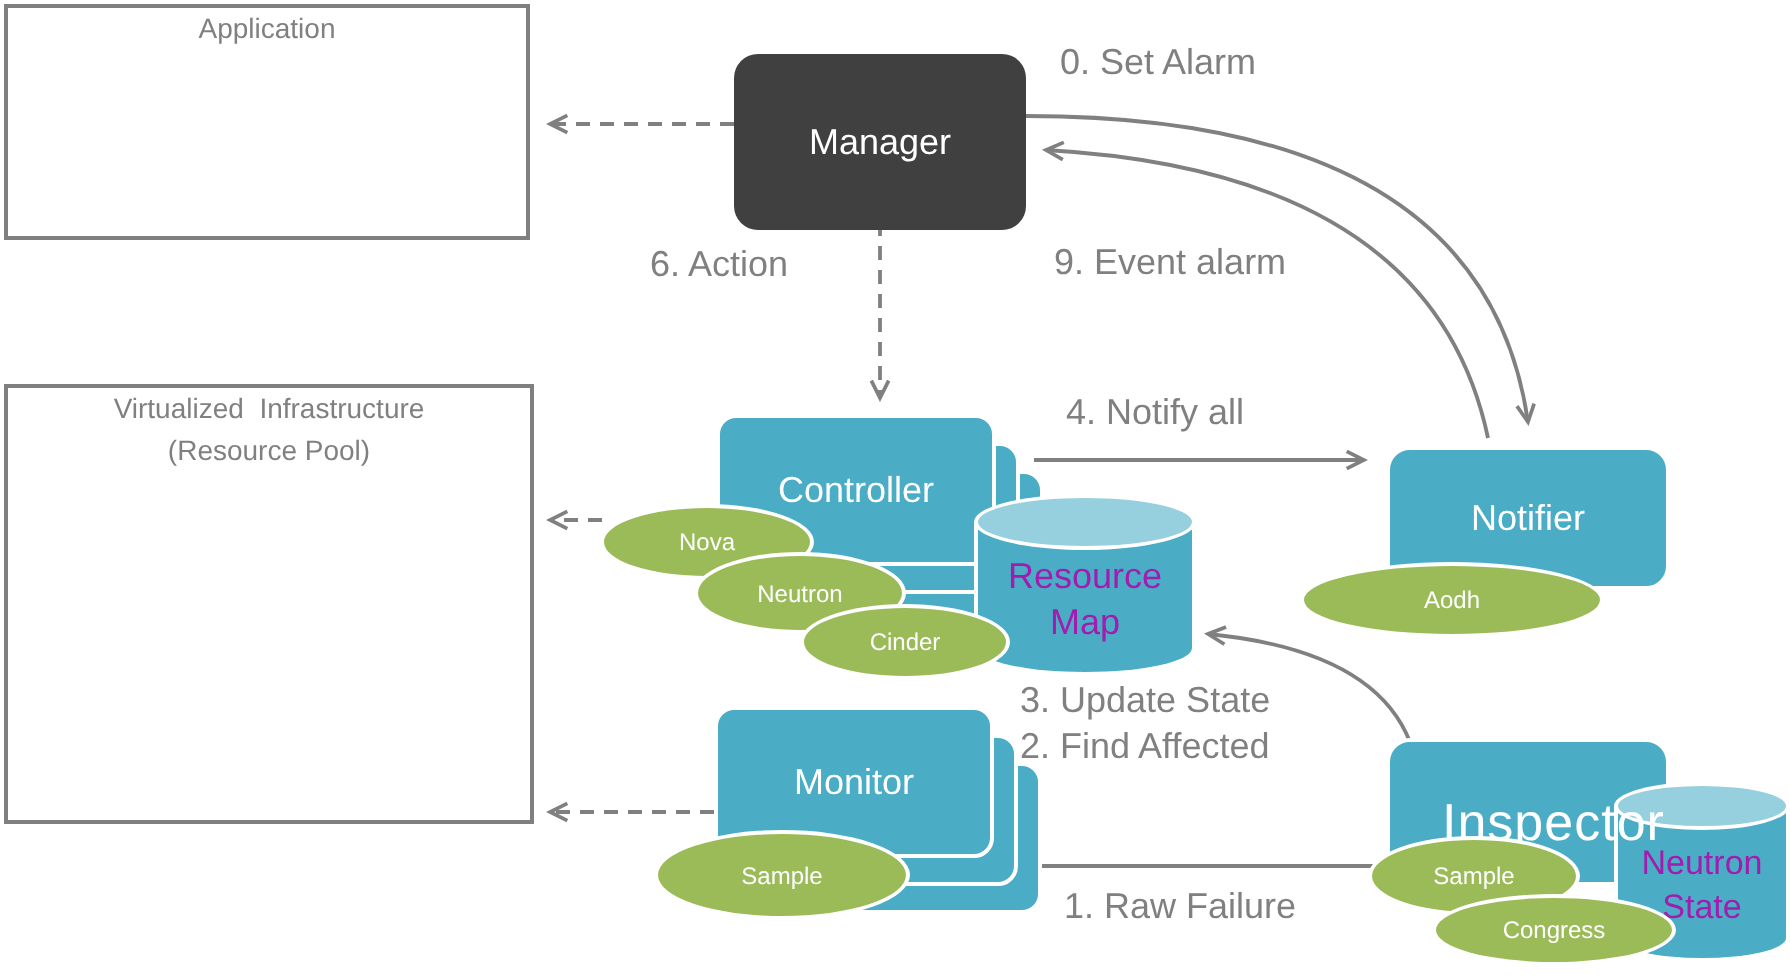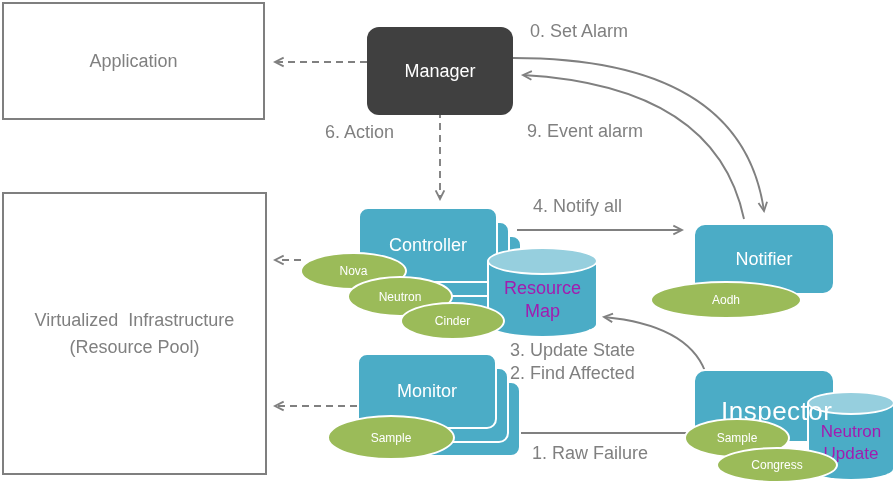--- a/index.html
+++ b/index.html
@@ -4,22 +4,22 @@
 <style>
   html,body{margin:0;padding:0;background:#fff;}
   .stage{
     position:relative;width:895px;height:489px;background:#ffffff;overflow:hidden;
     font-family:"Liberation Sans",sans-serif;
   }
   .stage *{box-sizing:border-box;}
   
   .plainbox{
     position:absolute;background:#ffffff;border:2px solid #7F7F7F;
-    display:flex;flex-direction:column;align-items:center;justify-content:center;
-    color:#808080;font-size:18px;text-align:center;line-height:1.5;
+    display:flex;flex-direction:column;align-items:center;
+    color:#808080;font-size:14px;text-align:center;line-height:1.5;
   }
   .pre{white-space:pre;}
   
   .manager{
     position:absolute;left:367px;top:27px;width:146px;height:88px;
     background:#404040;border-radius:12px;color:#fff;font-size:18px;
     display:flex;align-items:center;justify-content:center;z-index:2;
   }
   
   .stack{position:absolute;z-index:2;}
@@ -83,21 +83,21 @@
       <path d="M 517 230 H 682" marker-end="url(#arr)"></path>
       <path d="M 705 371 Q 687 325 604 317" marker-end="url(#arr)"></path>
       <path d="M 519 433 H 700"></path>
     </g>
   </svg>
 
   <div class="plainbox" style="left:2px;top:2px;width:263px;height:118px;">
     <span>Application</span>
   </div>
 
-  <div class="plainbox" style="left:2px;top:192px;width:265px;height:283px;">
+  <div class="plainbox" style="left:2px;top:192px;width:265px;height:220px;">
     <span class="pre">Virtualized  Infrastructure</span>
     <span>(Resource Pool)</span>
   </div>
 
   <div class="manager">
     <span>Manager</span>
   </div>
 
   <div class="stack" style="left:358px;top:207px;width:164px;height:104px;">
     <div class="card" style="left:24px;top:28px;"></div>
@@ -130,21 +130,21 @@
       <div>Map</div>
     </div>
   </div>
 
 
   <div class="cylinder" style="left:807px;top:391px;width:88px;height:90px;">
     <div class="cyl-body" style="top:12px;border-radius:0 0 50% 50% / 0 0 12px 12px;"></div>
     <div class="cyl-top" style="height:24px;"></div>
     <div class="cyl-label" style="top:30px;font-size:17px;">
       <div>Neutron</div>
-      <div>Update</div>
+      <div>State</div>
     </div>
   </div>
 
   <div class="ellipse" style="left:300px;top:252px;width:107px;height:38px;">
     <span>Nova</span>
   </div>
   <div class="ellipse" style="left:347px;top:276px;width:106px;height:41px;">
     <span>Neutron</span>
   </div>
   <div class="ellipse" style="left:400px;top:302px;width:105px;height:38px;">

